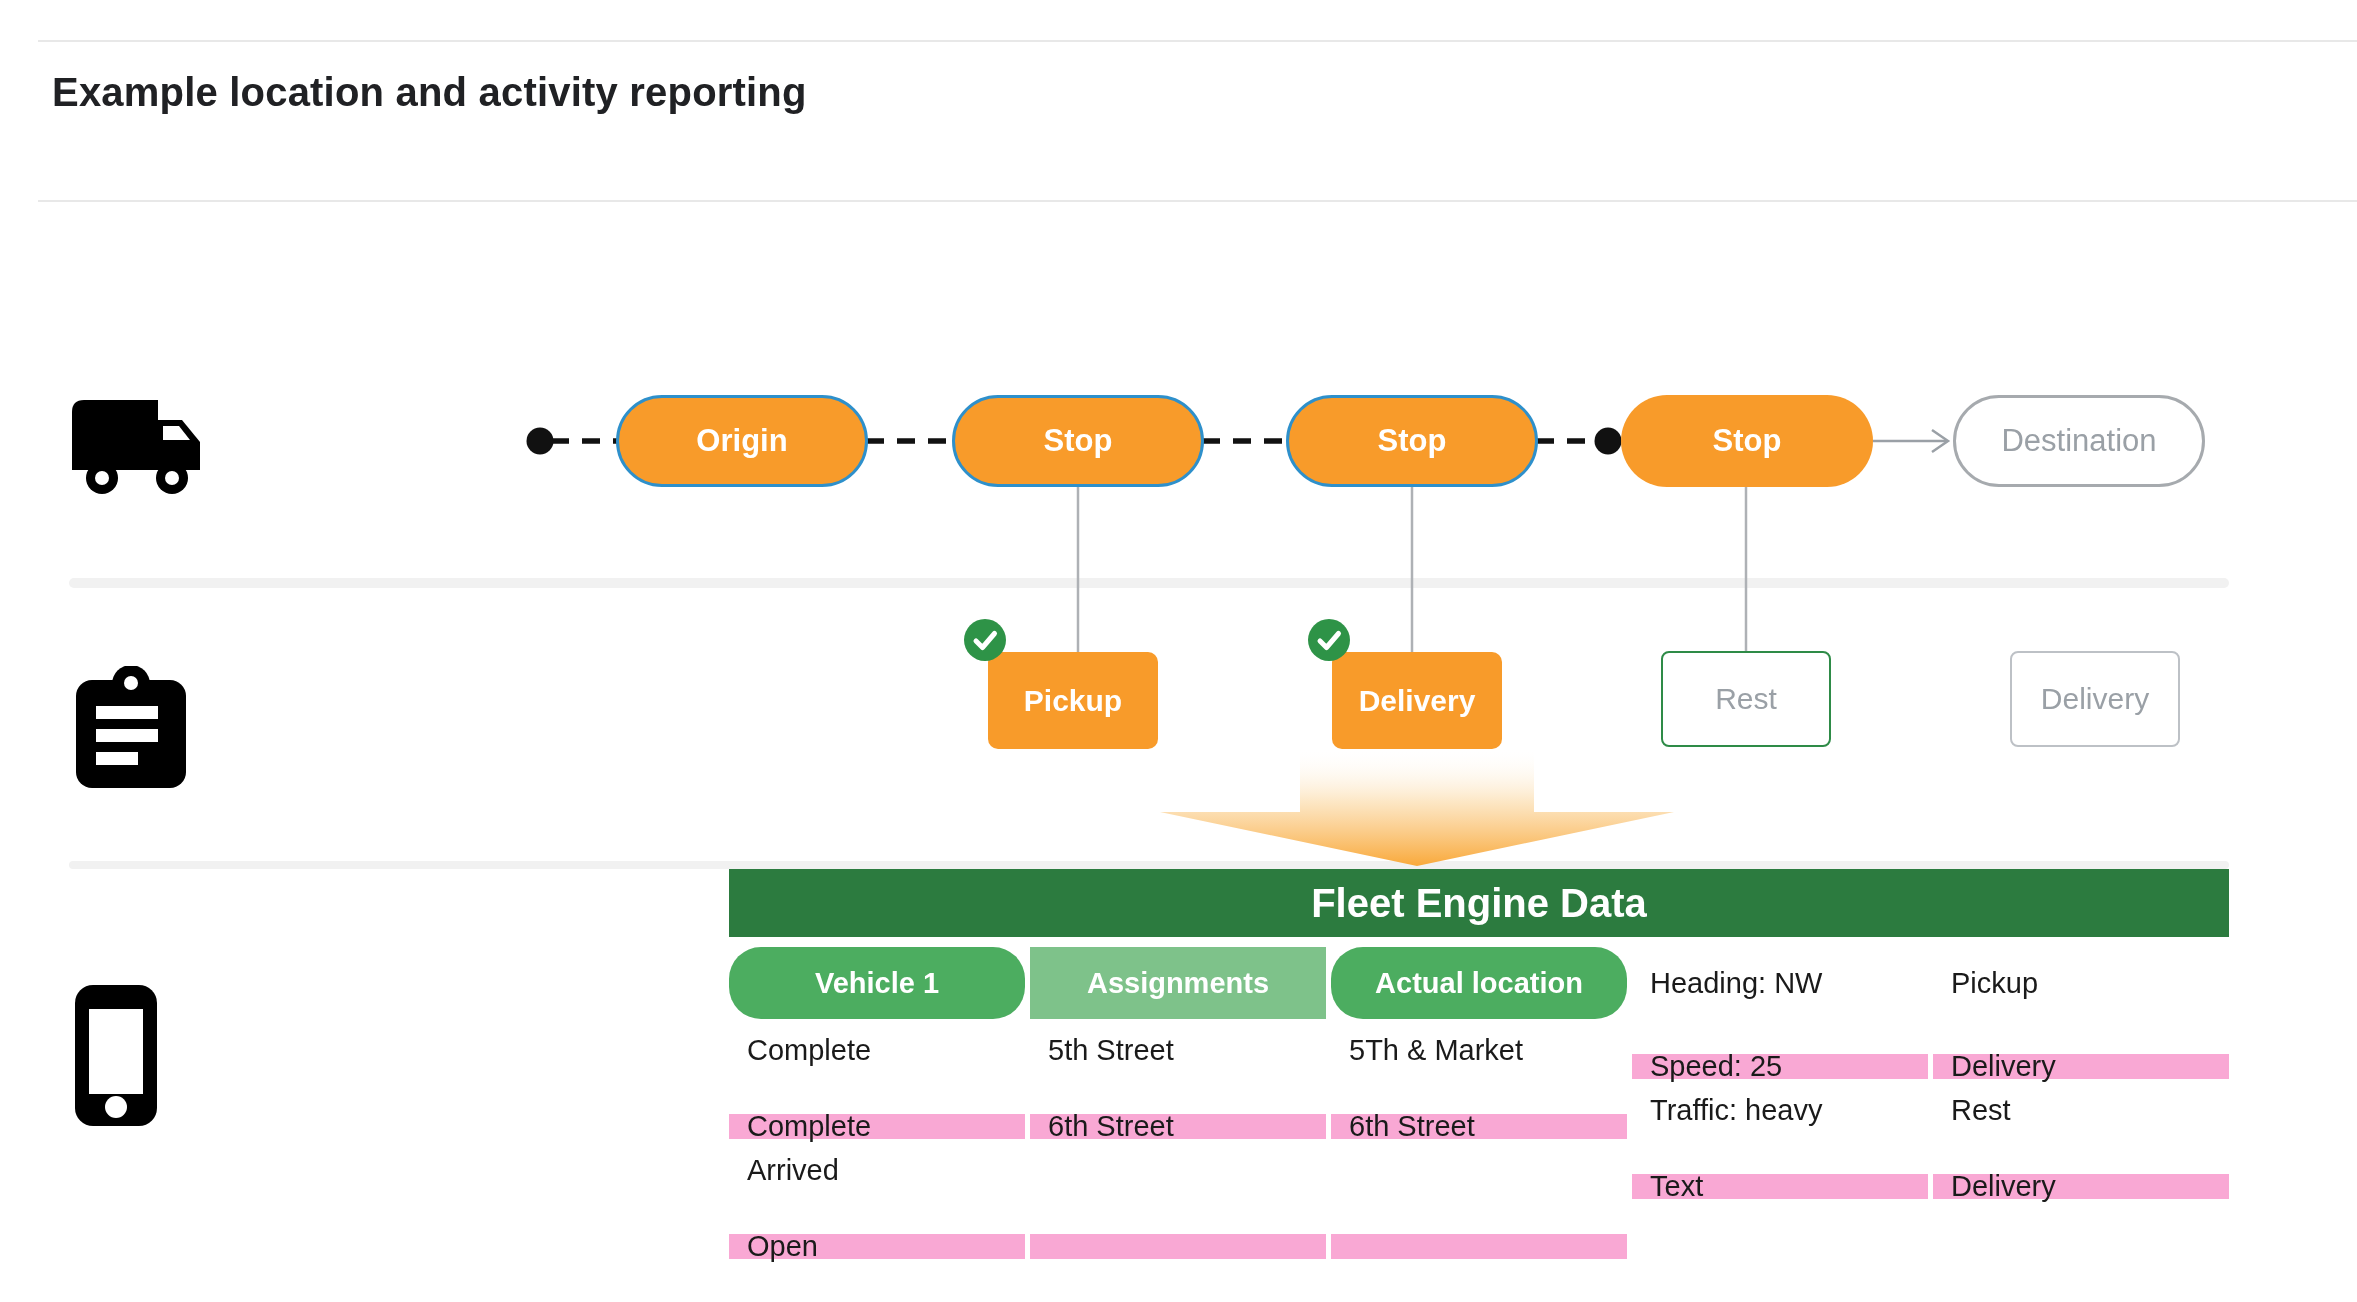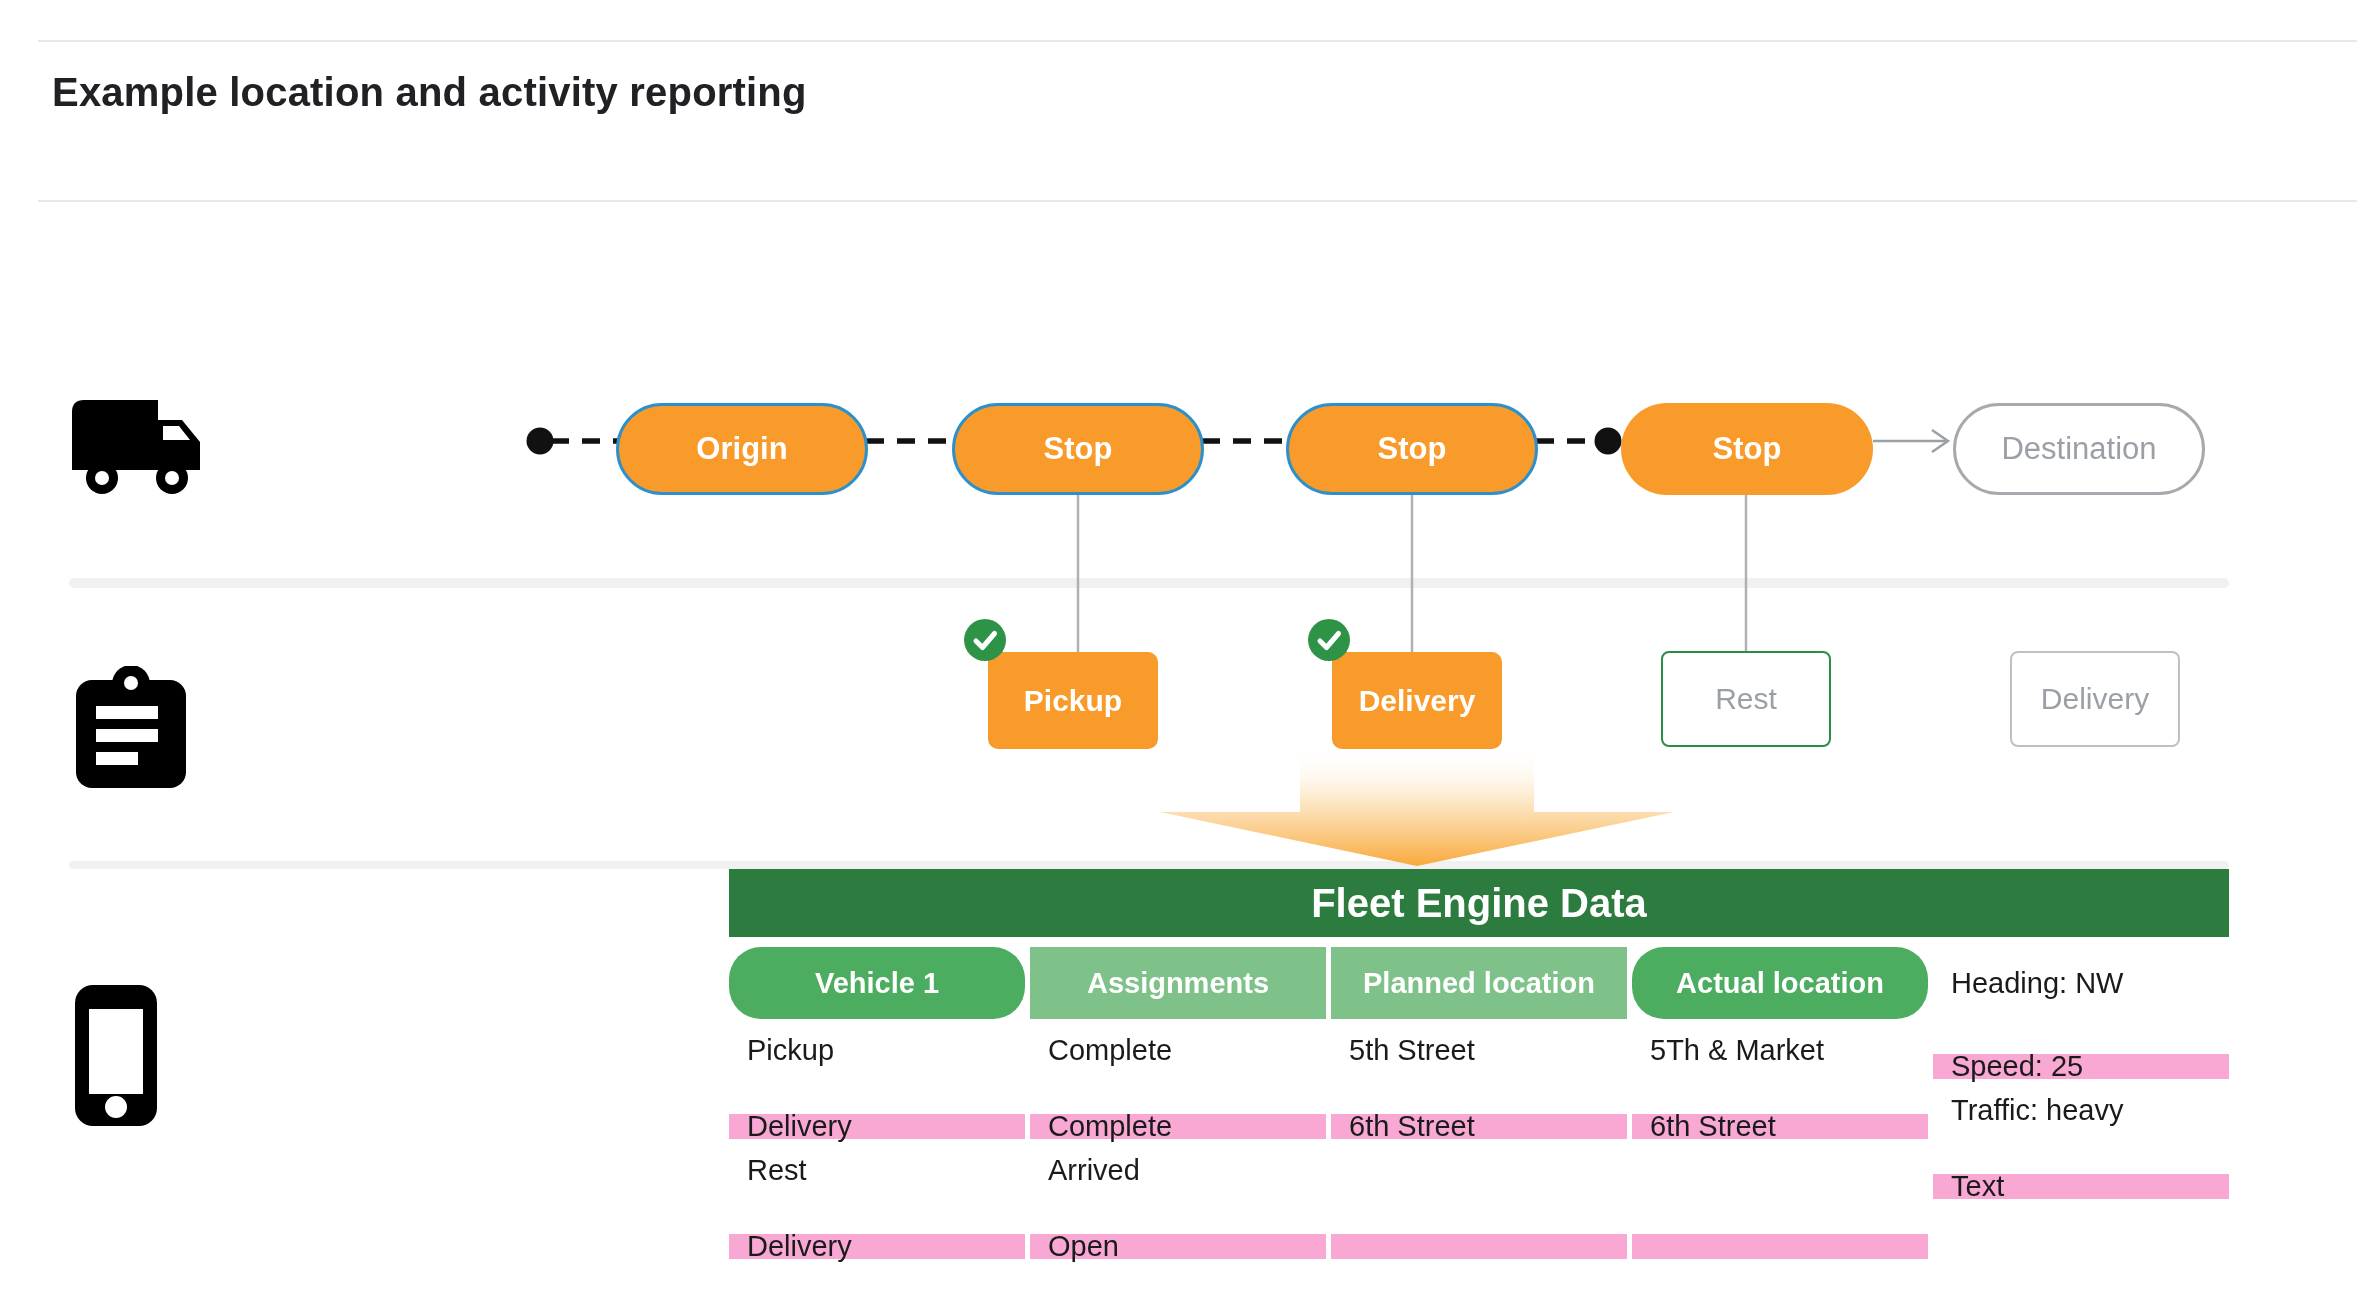--- a/index.html
+++ b/index.html
@@ -19,21 +19,20 @@
     letter-spacing:0.2px;
   }
   
   .pill{
     top:395px;width:252px;height:92px;
     border-radius:46px;
     background:#F89B2A;
     display:flex;align-items:center;justify-content:center;
     font-size:31px;font-weight:bold;color:#ffffff;
     box-sizing:border-box;
-    margin-top:8px;
   }
   .pill.bordered{border:3px solid #2E90CB;}
   .pill.ghost{
     background:#ffffff;border:3px solid #A6AAAE;
     color:#9AA0A6;font-weight:500;
   }
   
   .activity{
     width:170px;height:97px;
     border-radius:10px;
@@ -180,21 +179,20 @@
     <circle cx="21" cy="21" r="21" fill="#2E9347"></circle>
     <path d="M12 22 L18.5 28.5 L30.5 14.5" fill="none" stroke="#fff" stroke-width="5" stroke-linecap="round" stroke-linejoin="round"></path>
   </svg>
 
   <div class="abs fe-title">Fleet Engine Data</div>
 
   <div class="abs fe-grid">
 
     <div class="fe-col g1">Vehicle 1</div>
     <div class="fe-col g2">Assignments</div>
-    <div class="fe-col g2">Planned location</div>
     <div class="fe-col g1">Actual location</div>
 
     <div class="fe-cell">Heading: NW</div>
     <div class="fe-cell">Pickup</div>
     <div class="fe-cell">Complete</div>
     <div class="fe-cell">5th Street</div>
     <div class="fe-cell">5Th &amp; Market</div>
 
     <div class="fe-cell alt">Speed: 25</div>
     <div class="fe-cell alt">Delivery</div>

